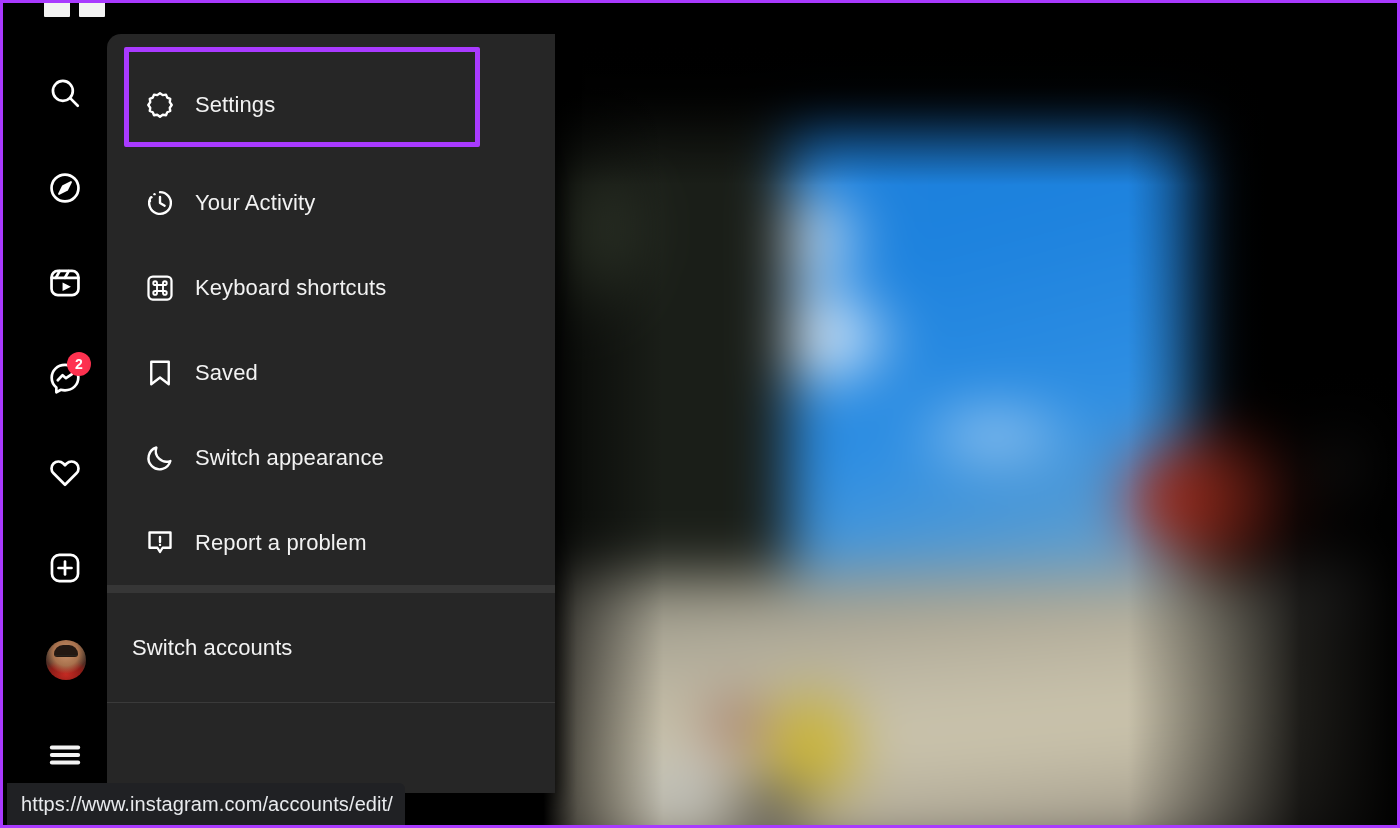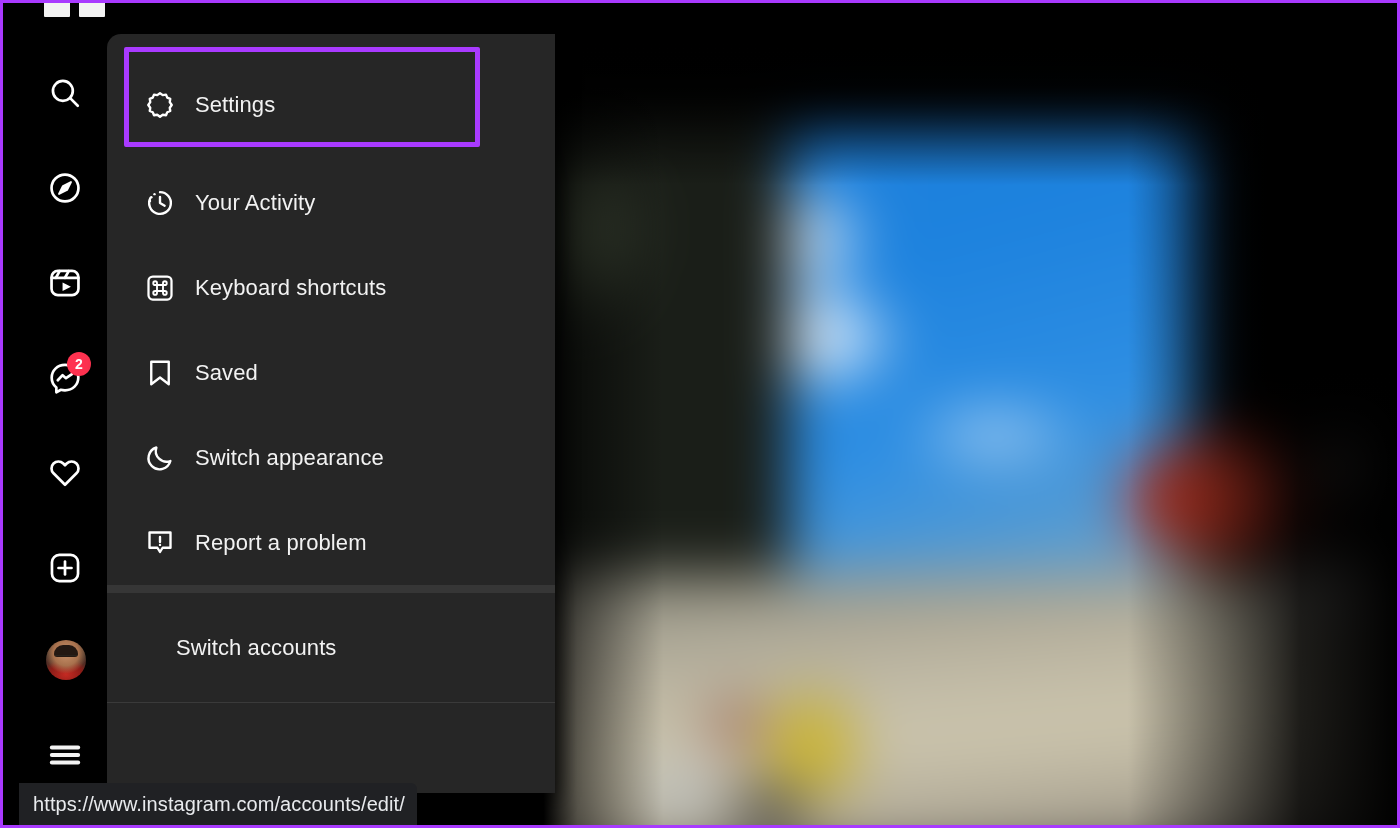--- a/index.html
+++ b/index.html
@@ -131,38 +131,38 @@
     display:flex; align-items:center;
     padding-left:36px; cursor:pointer;
   }
   .menu-item .mi-icon {
     width:34px; height:34px; margin-right:18px;
     display:flex; align-items:center; justify-content:center; flex:0 0 34px;
   }
   .menu-item .mi-label {
     color:#f2f2f2; font-size:22px; letter-spacing:.1px;
   }
-  .menu-item.plain { padding-left:25px; height:109px;margin-left:44px; }
+  .menu-item.plain { padding-left:25px; height:109px; }
   .menu-item.plain .mi-label { font-size:22px; }
 
   #settings-highlight {
     position:absolute; left:17px; top:13px; width:356px; height:100px;
     border:5px solid #a93aff; border-radius:2px; pointer-events:none;
   }
 
   .divider-thick {
     height:8px; background:#363636; width:100%;
   }
   .divider-thin {
     height:1px; background:#3a3a3a; width:100%;
   }
 
   
   #status-bar {
-    position:absolute; left:16px; bottom:0; height:42px;
+    position:absolute; left:4px; bottom:0; height:42px;
     background:#202124; color:#e8eaed;
     display:flex; align-items:center;
     padding:0 12px 0 14px;
     font-size:20px; letter-spacing:.1px;
     border-radius:0 6px 0 0;
     z-index:30; white-space:nowrap;
   }
 </style>
 </head>
 <body>

